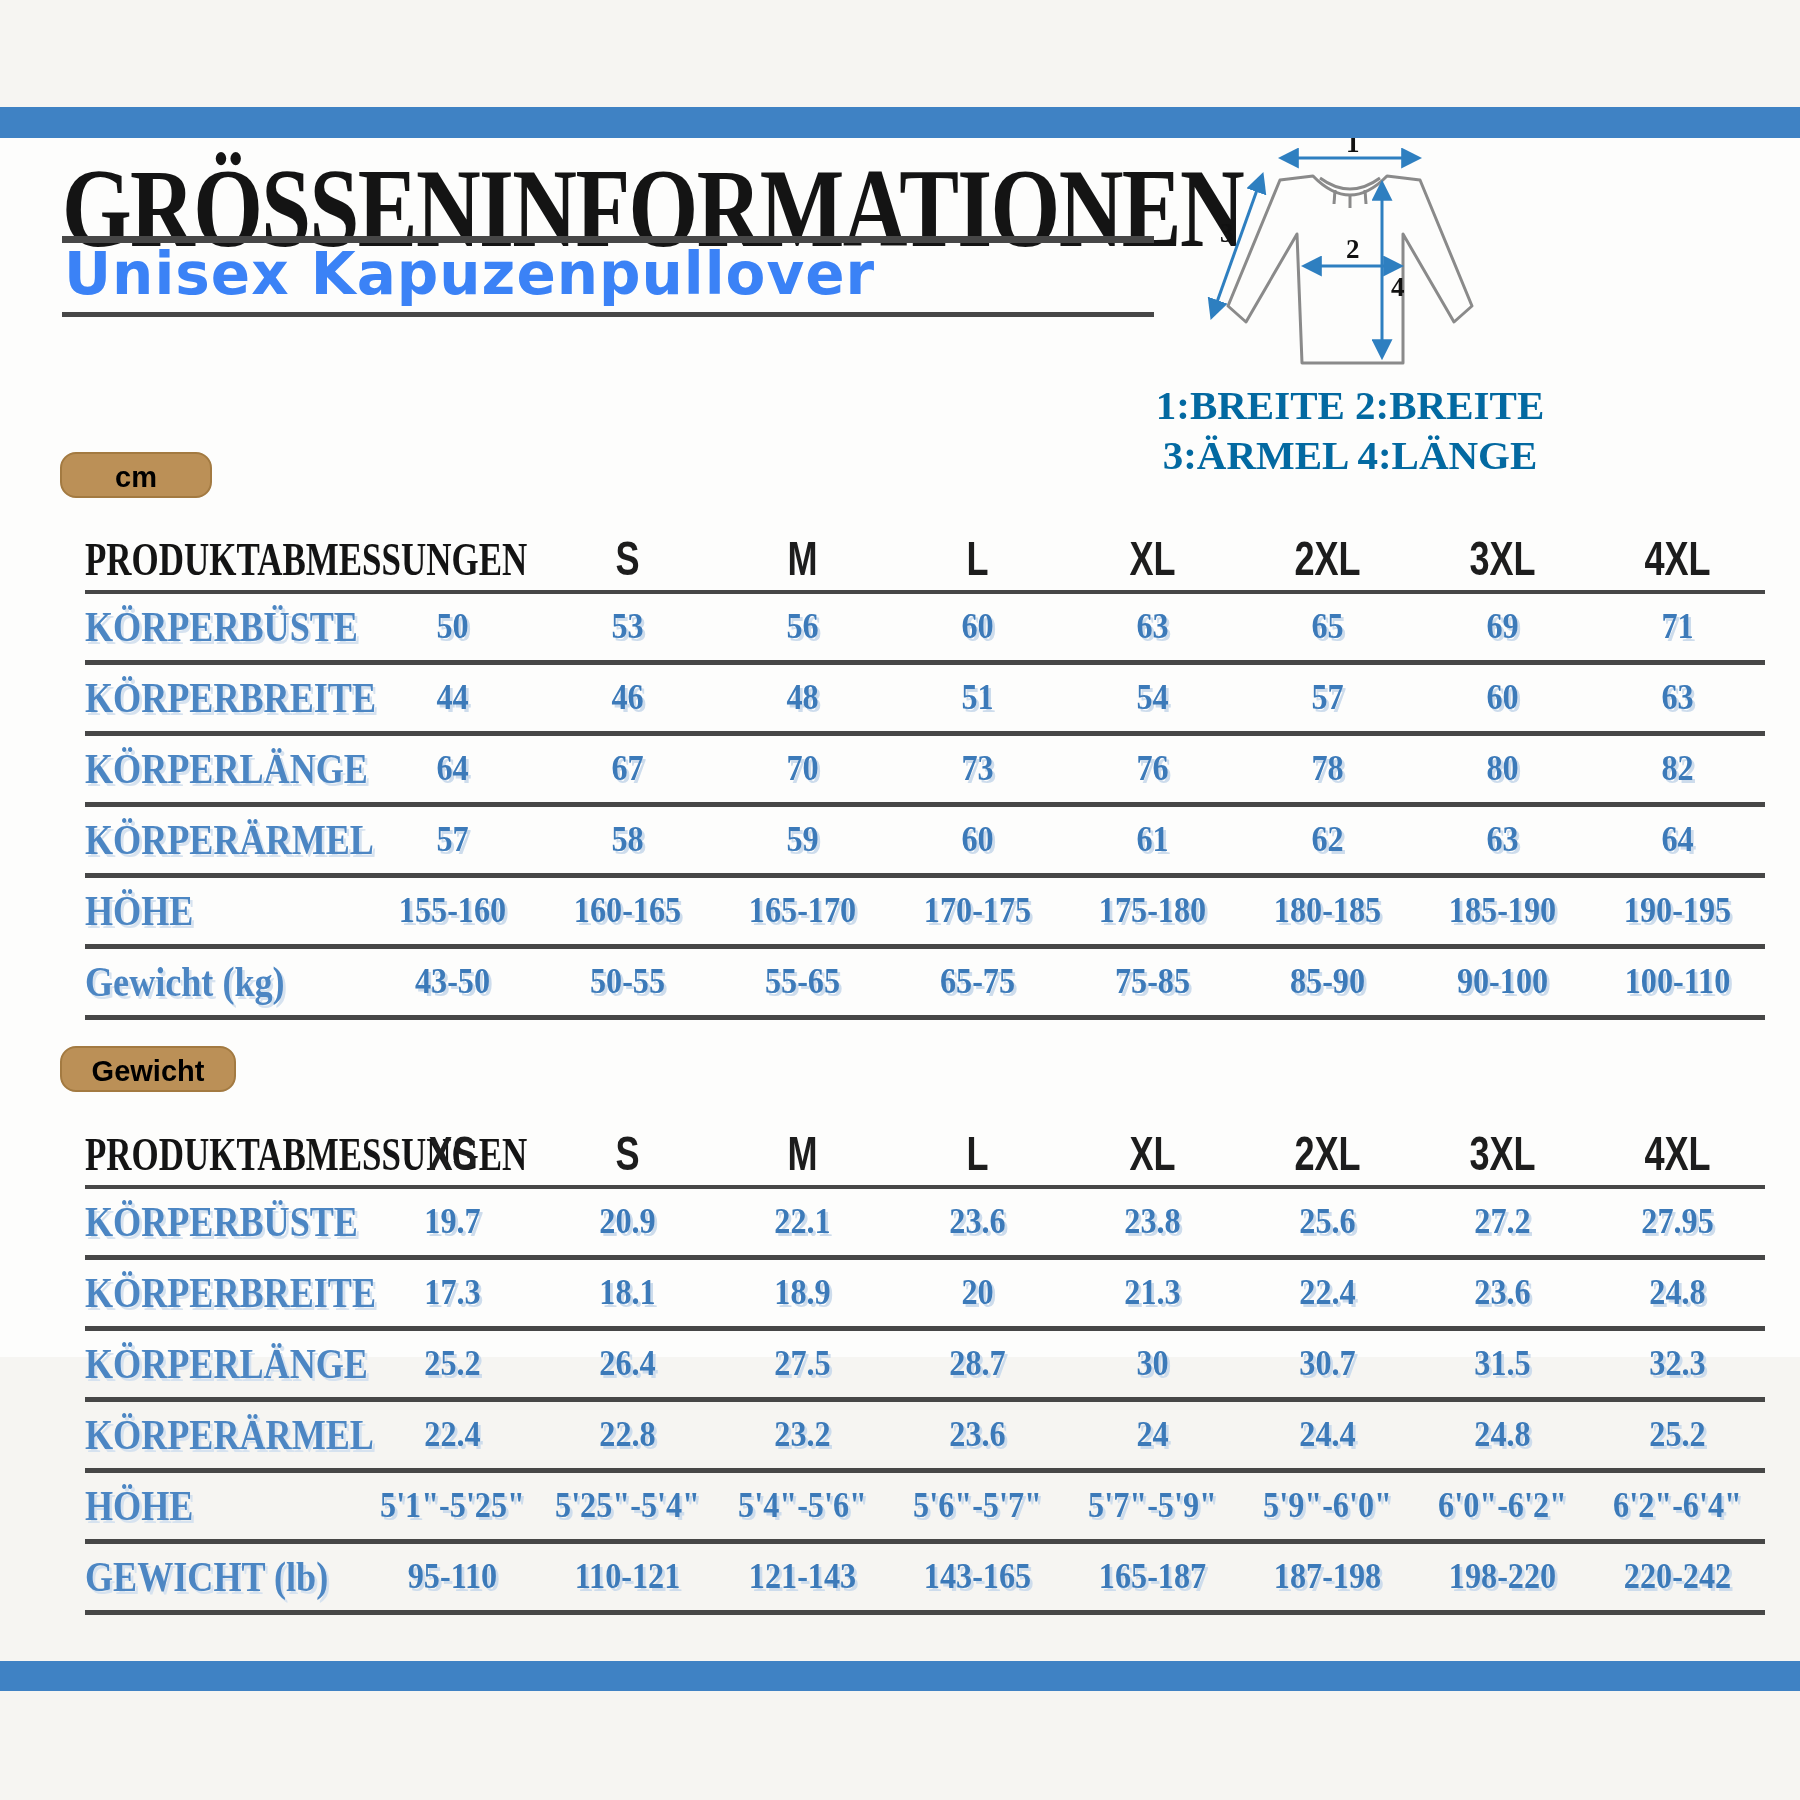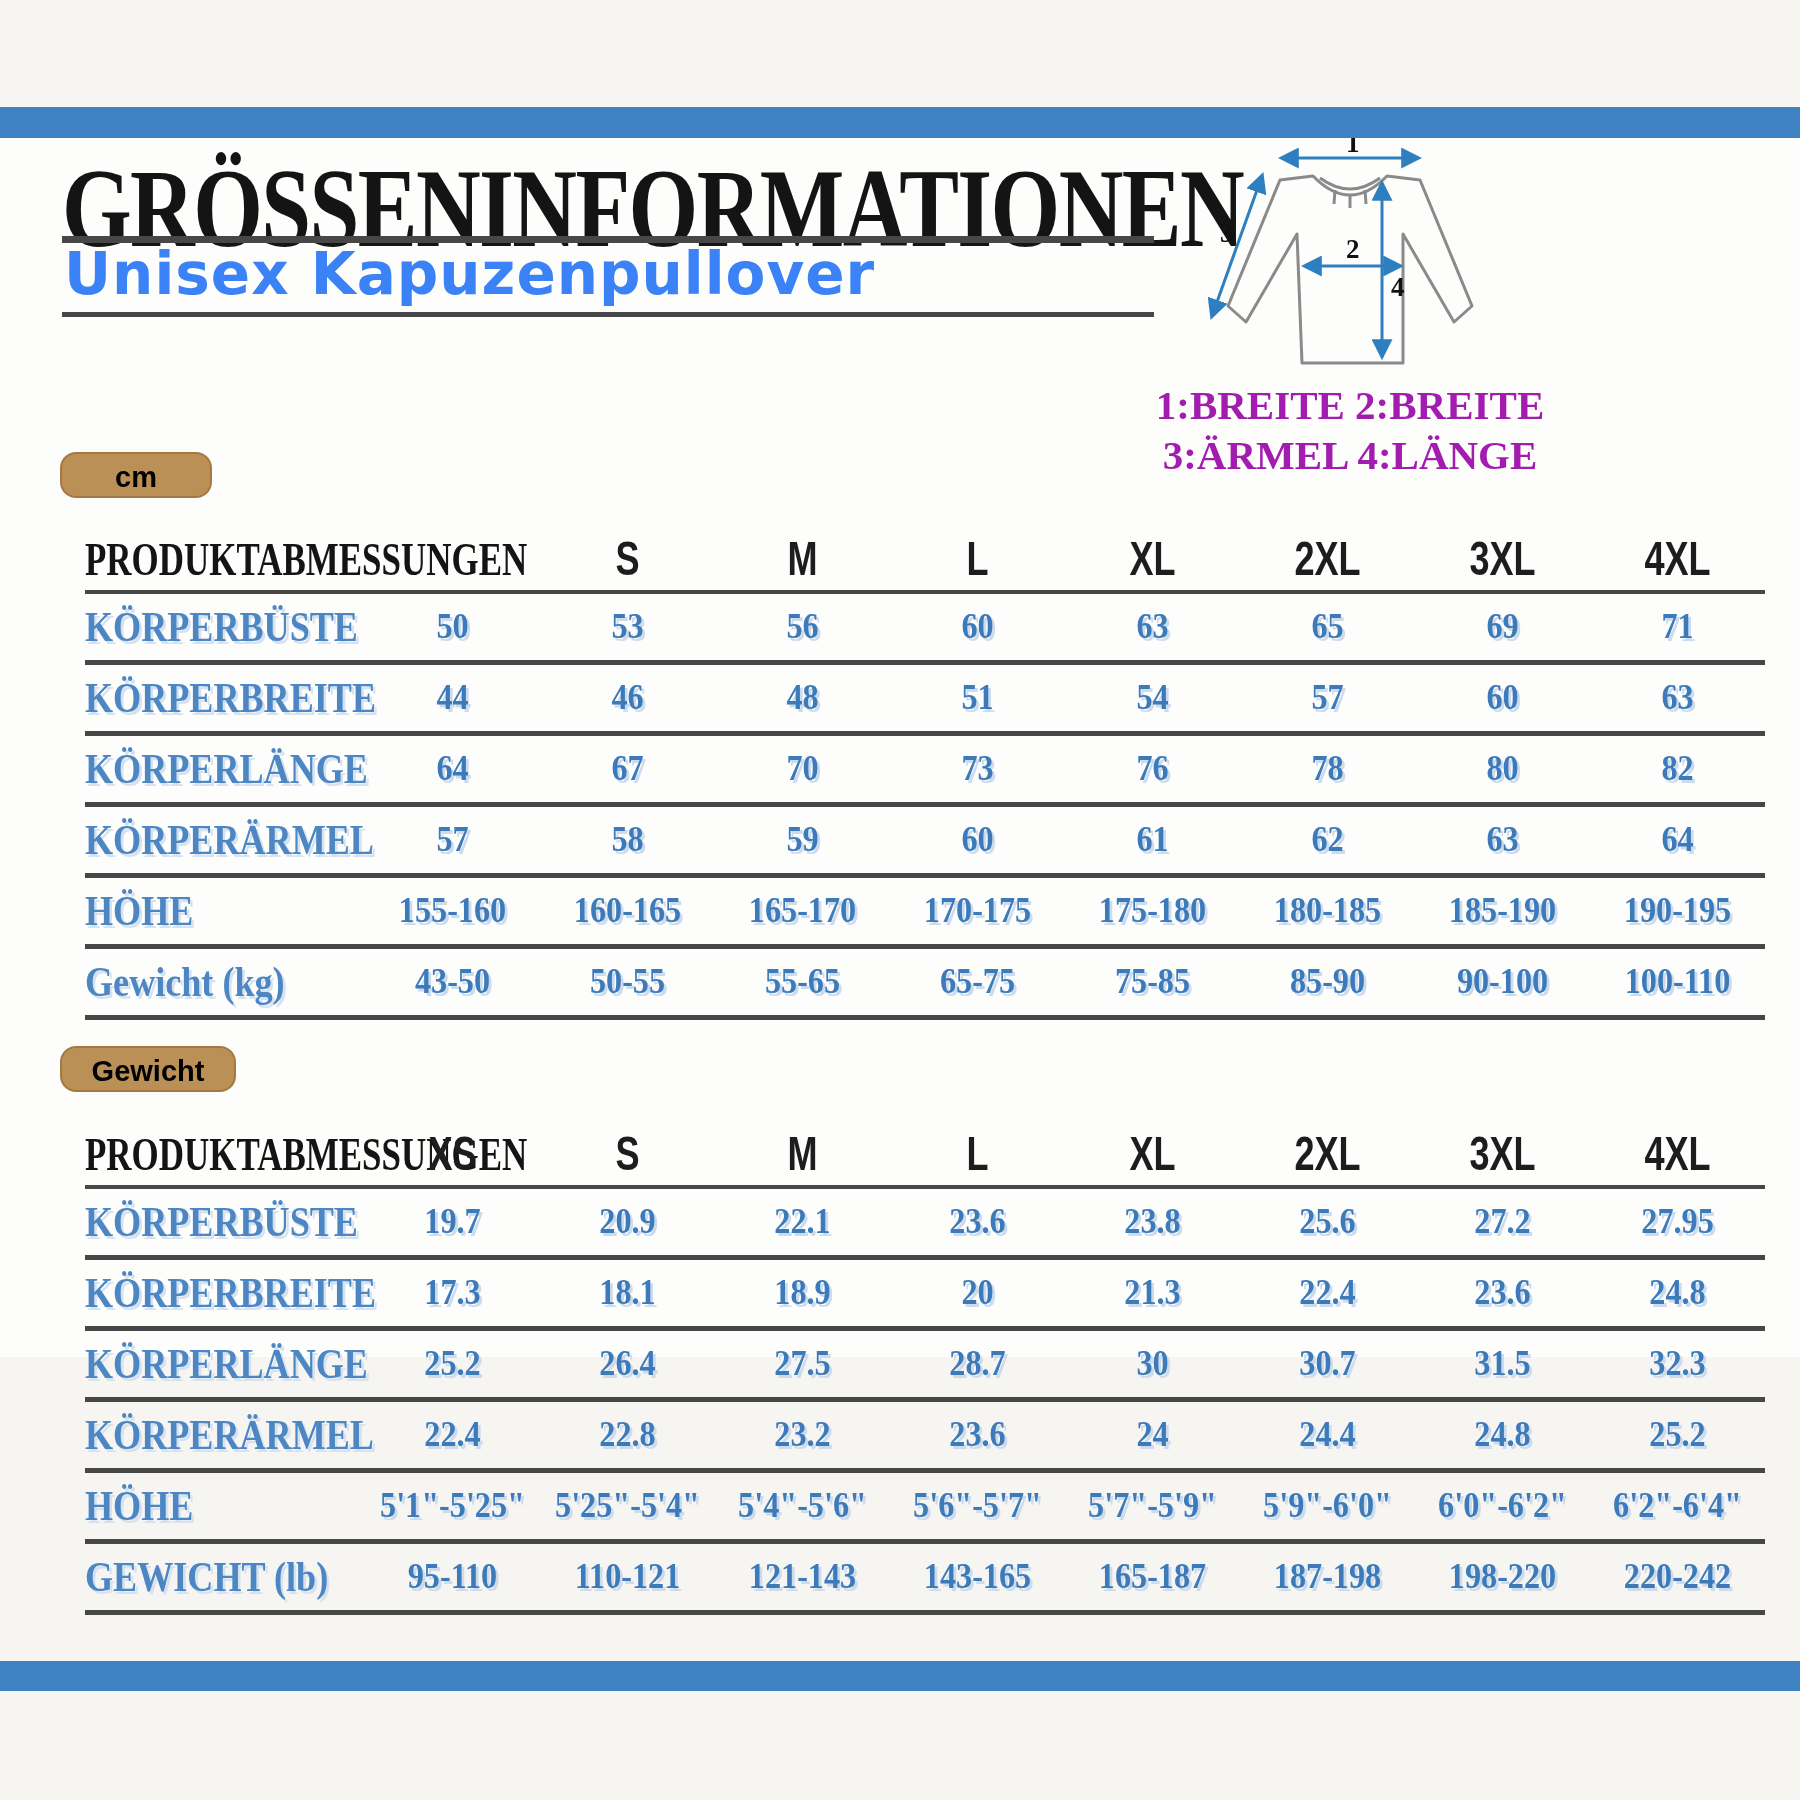--- a/index.html
+++ b/index.html
@@ -13,21 +13,21 @@
   .title{position:absolute;left:62px;top:6px;font-size:112px;font-weight:bold;color:#141414;
          letter-spacing:-2px;transform:scaleX(.80);transform-origin:left top;white-space:nowrap;}
   .rule{position:absolute;left:62px;width:1092px;background:#474747;}
   .rule-1{top:98px;height:7px;}
   .rule-2{top:174px;height:5px;}
   .subtitle{position:absolute;left:64px;top:102px;font-family:"DejaVu Sans",sans-serif;font-weight:bold;
             font-size:58px;color:#3b82f6;letter-spacing:1px;white-space:nowrap;}
 
   .hoodie-svg{position:absolute;left:1150px;top:0px;}
   .legend{position:absolute;left:1130px;top:242px;width:440px;text-align:center;font-weight:bold;
-          font-size:41px;color:#a21caf;line-height:50px;white-space:nowrap;}
+          font-size:41px;color:#0369a1;line-height:50px;white-space:nowrap;}
 
   .badge{position:absolute;left:60px;height:46px;line-height:46px;background:#bb9057;color:#000000;
          font-family:"Liberation Sans",sans-serif;font-weight:bold;font-size:29px;text-align:center;
          border-radius:16px;border:2px solid #a37a41;box-sizing:border-box;}
   .badge-cm{top:314px;width:152px;}
   .badge-in{top:908px;width:176px;}
 
   .table{position:absolute;left:60px;width:1680px;margin-left:25px;}
   .table-cm{top:390px;}
   .table-in{top:985px;}

